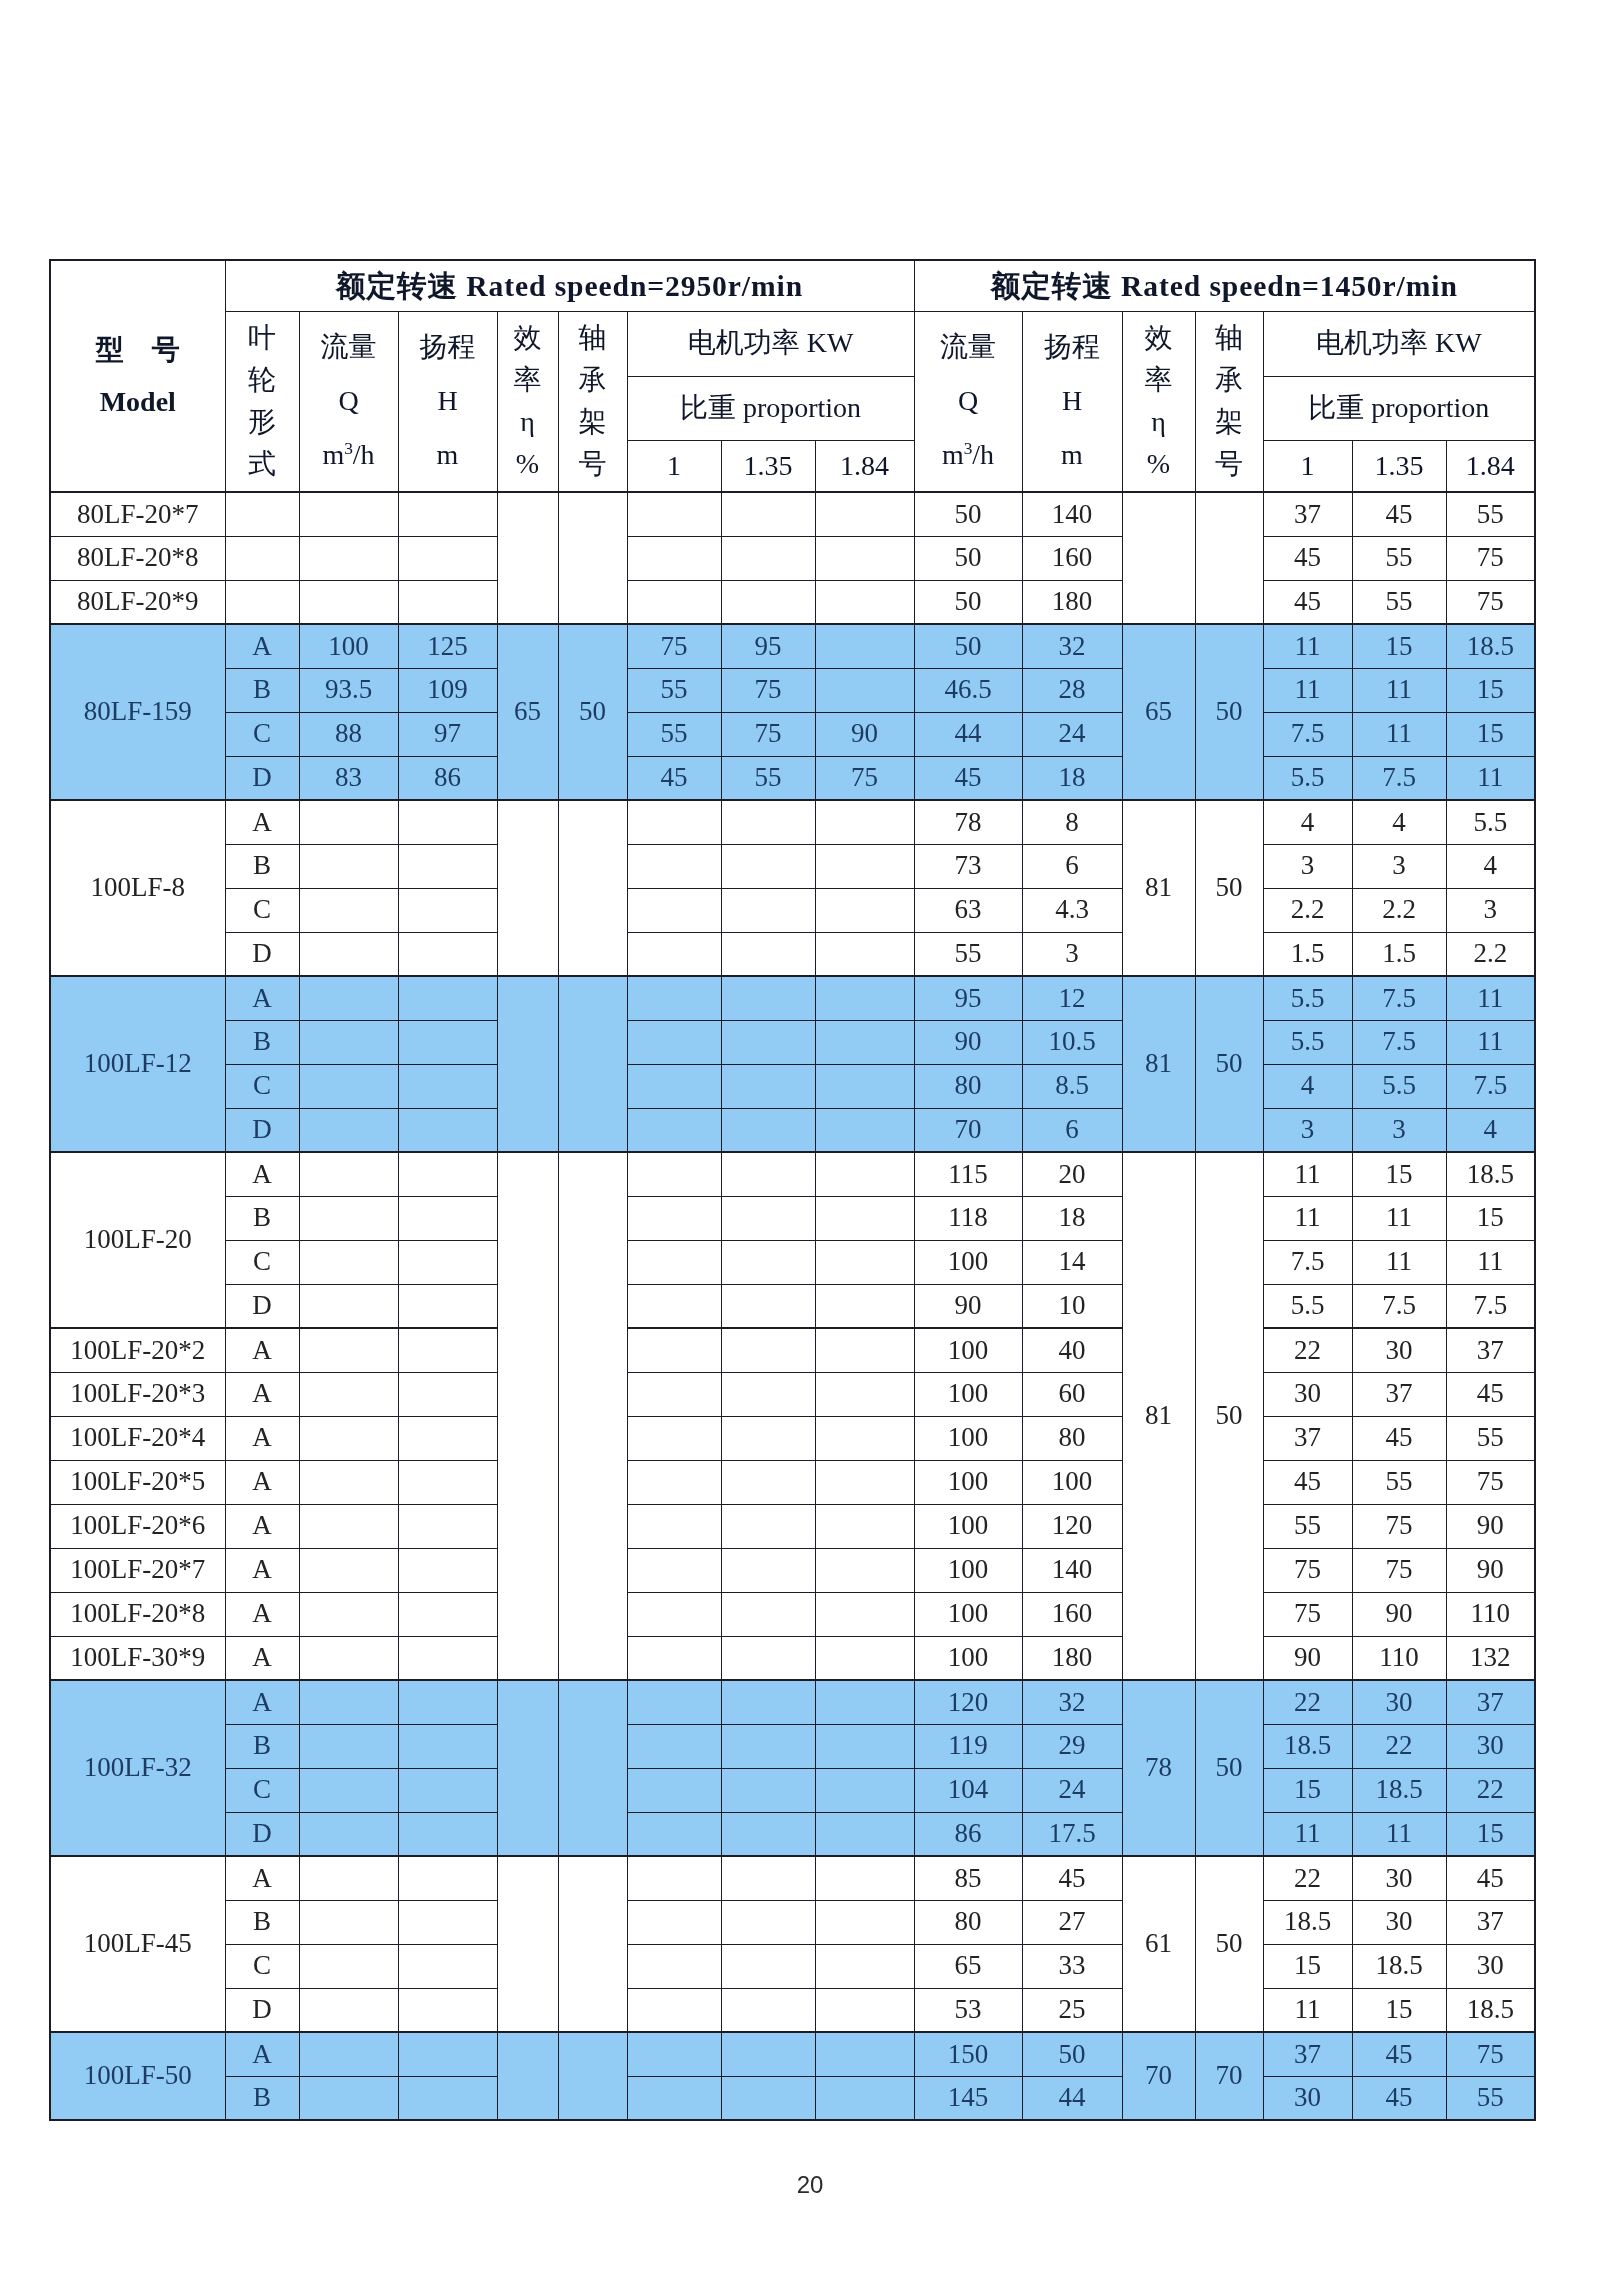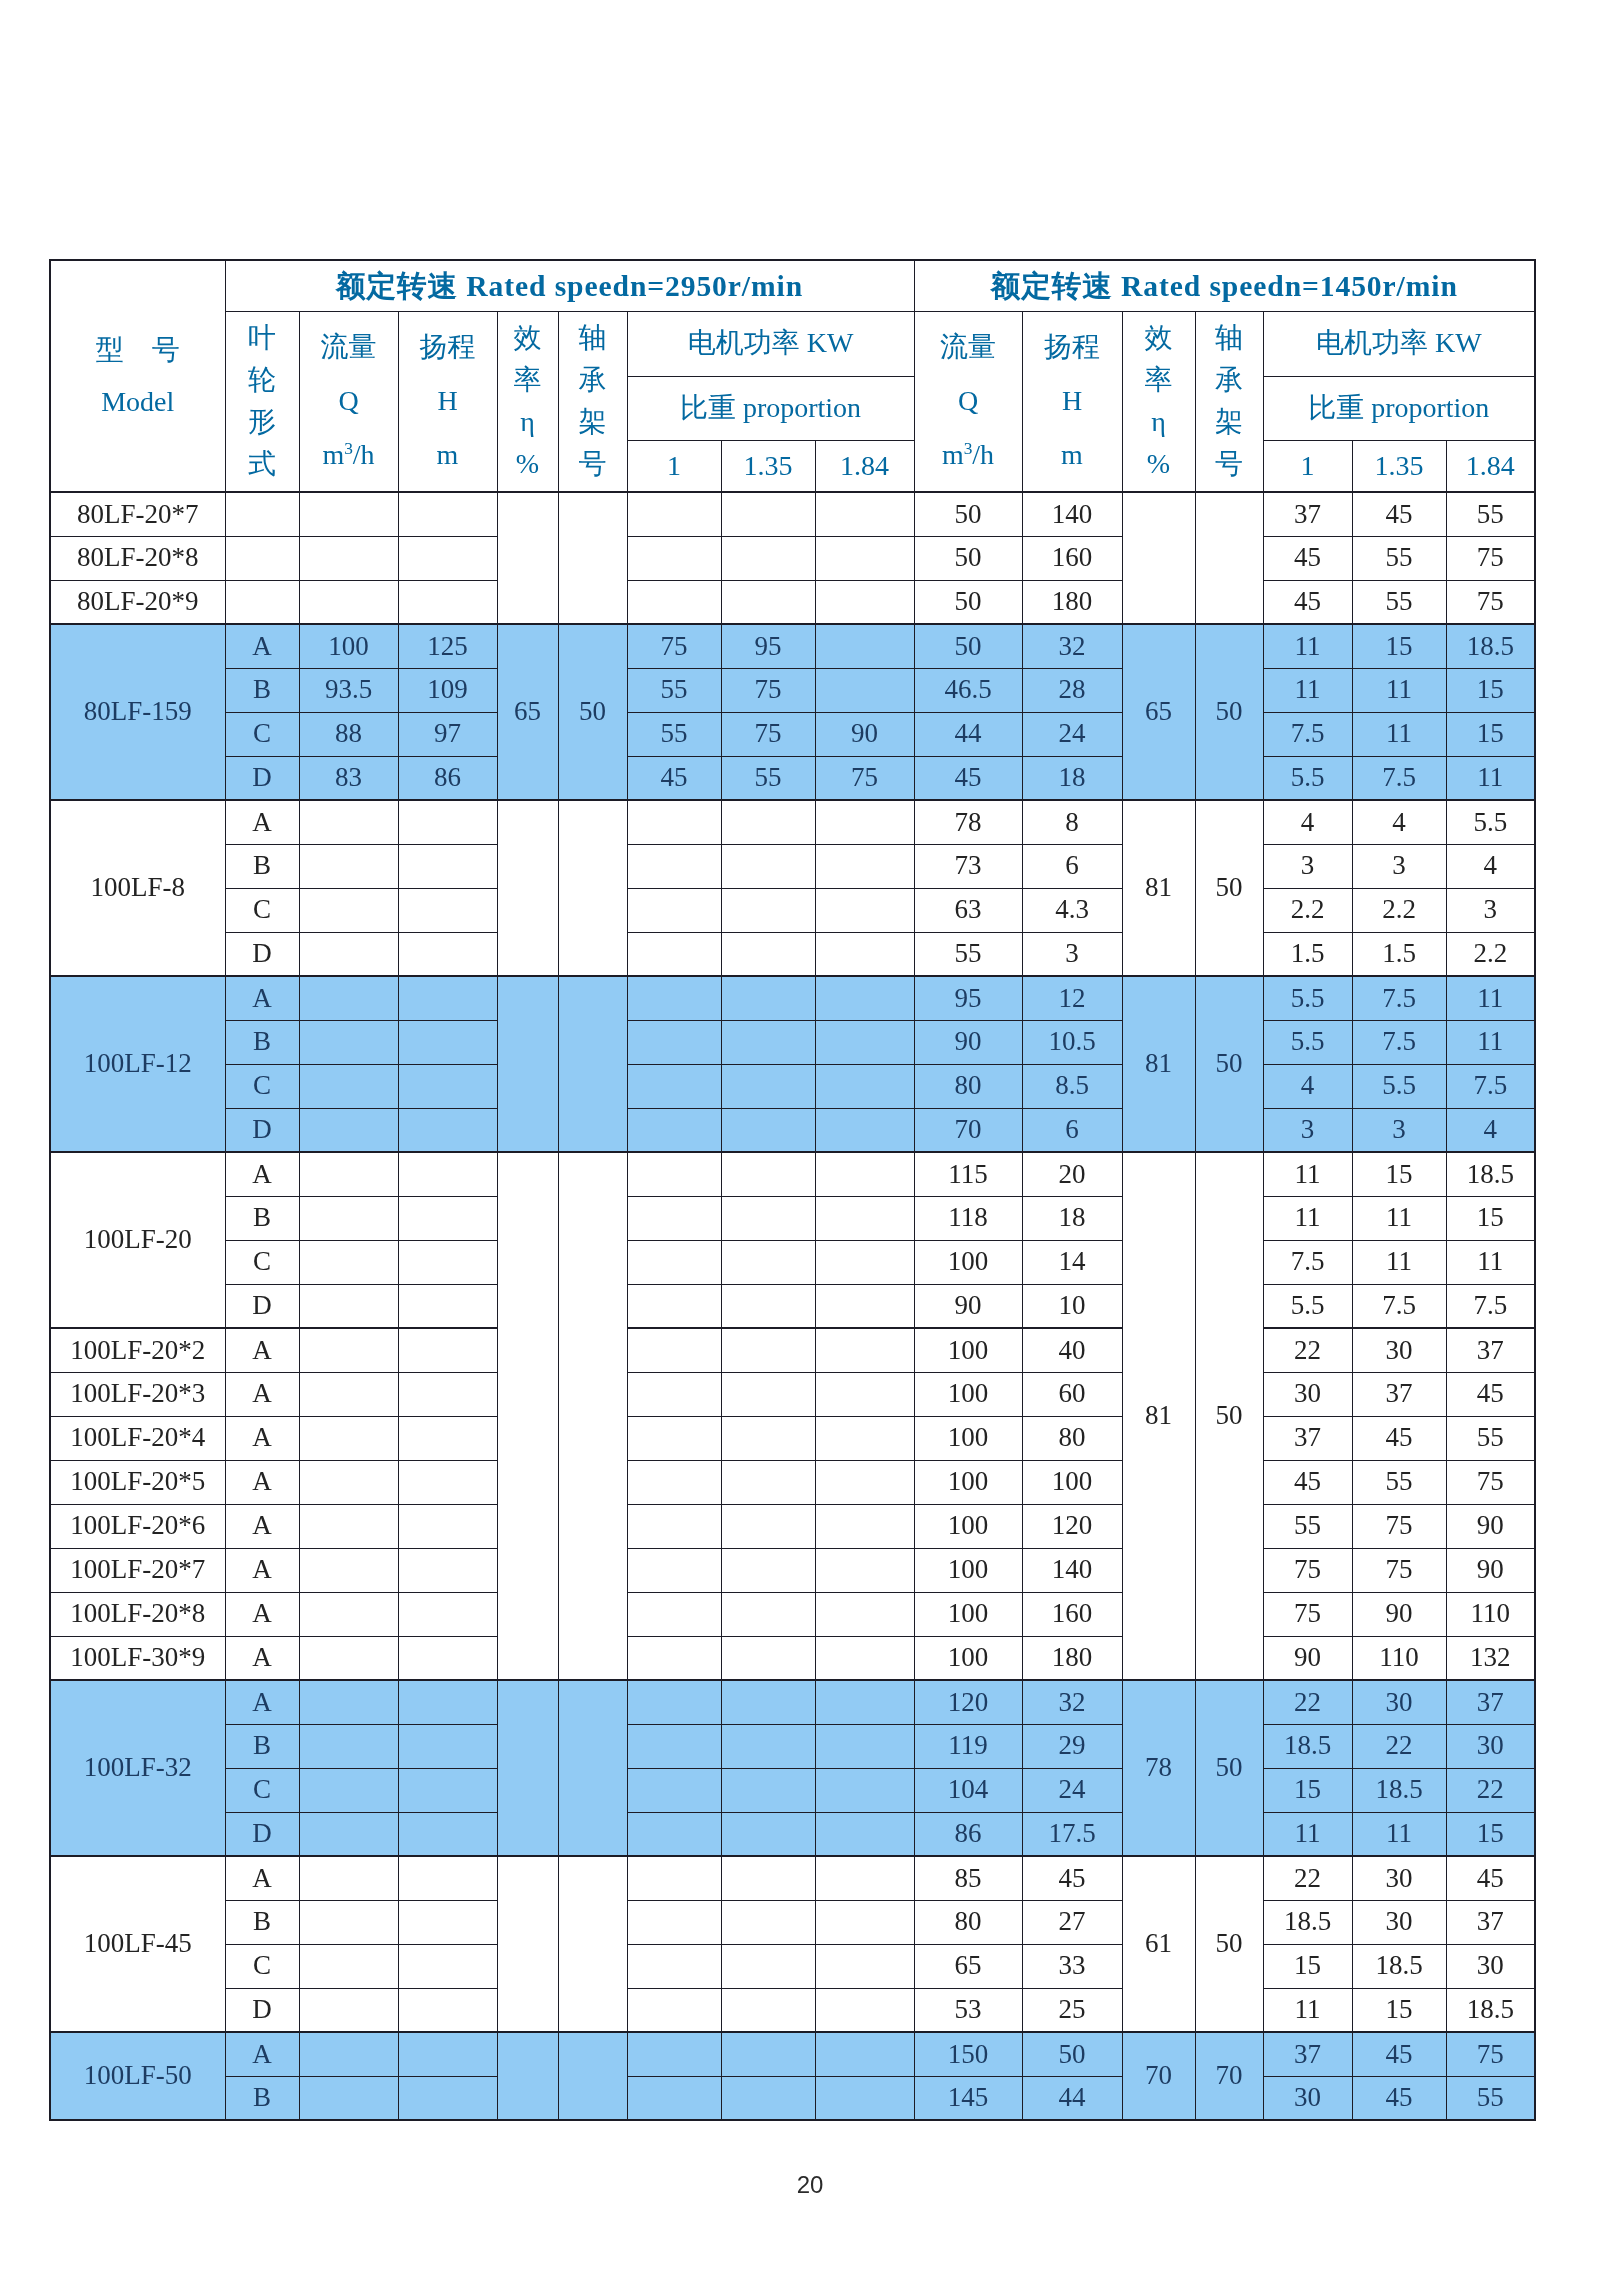--- a/index.html
+++ b/index.html
@@ -2,25 +2,25 @@
 <html style="font-size:14.3px"><head>
 <meta charset="utf-8">
 <style>
   html,body{margin:0;padding:0;background:#ffffff;}
   .page{position:relative;width:1620px;height:2291px;background:#ffffff;overflow:hidden;
         font-family:"Liberation Serif","DejaVu Serif",serif;}
   table.spec{position:absolute;left:49px;top:259px;width:1486px;border-collapse:collapse;
              table-layout:fixed;border:2.7px solid #1c1c26;}
   td{border:1.3px solid #1c1c26;text-align:center;vertical-align:middle;padding:0;
      font-size:27px;color:#232323;line-height:1.15;overflow:hidden;white-space:nowrap;}
-  thead td{color:#0369a1;font-size:28px;margin-left:44px;}
+  thead td{color:#0f172a;font-size:28px;margin-left:44px;}
   tr.hr1{height:51px;} tr.hr2{height:65px;} tr.hr3{height:64px;} tr.hr4{height:52px;}
   tbody tr{height:44px;}
   td.spd{font-weight:bold;font-size:29.6px;letter-spacing:0.9px;}
-  .two-line div{line-height:52px;}
+  .two-line div{line-height:52px;font-weight:bold;}
   .three-line div{line-height:54px;}
   .vst span{display:block;line-height:42px;}
   sup{font-size:0.62em;line-height:0;}
   tr.blu td{background:#92cbf4;color:#1d3c62;}
   tr.gs td{border-top-width:2.7px;}
   tbody tr:first-child td{border-top-width:2.2px;margin-left:43px;}
   .pagenum{position:absolute;left:0;top:2171px;width:1620px;text-align:center;
            font-family:"Liberation Sans","DejaVu Sans",sans-serif;font-size:24px;color:#2b2b2b;}
 </style>
 </head>

